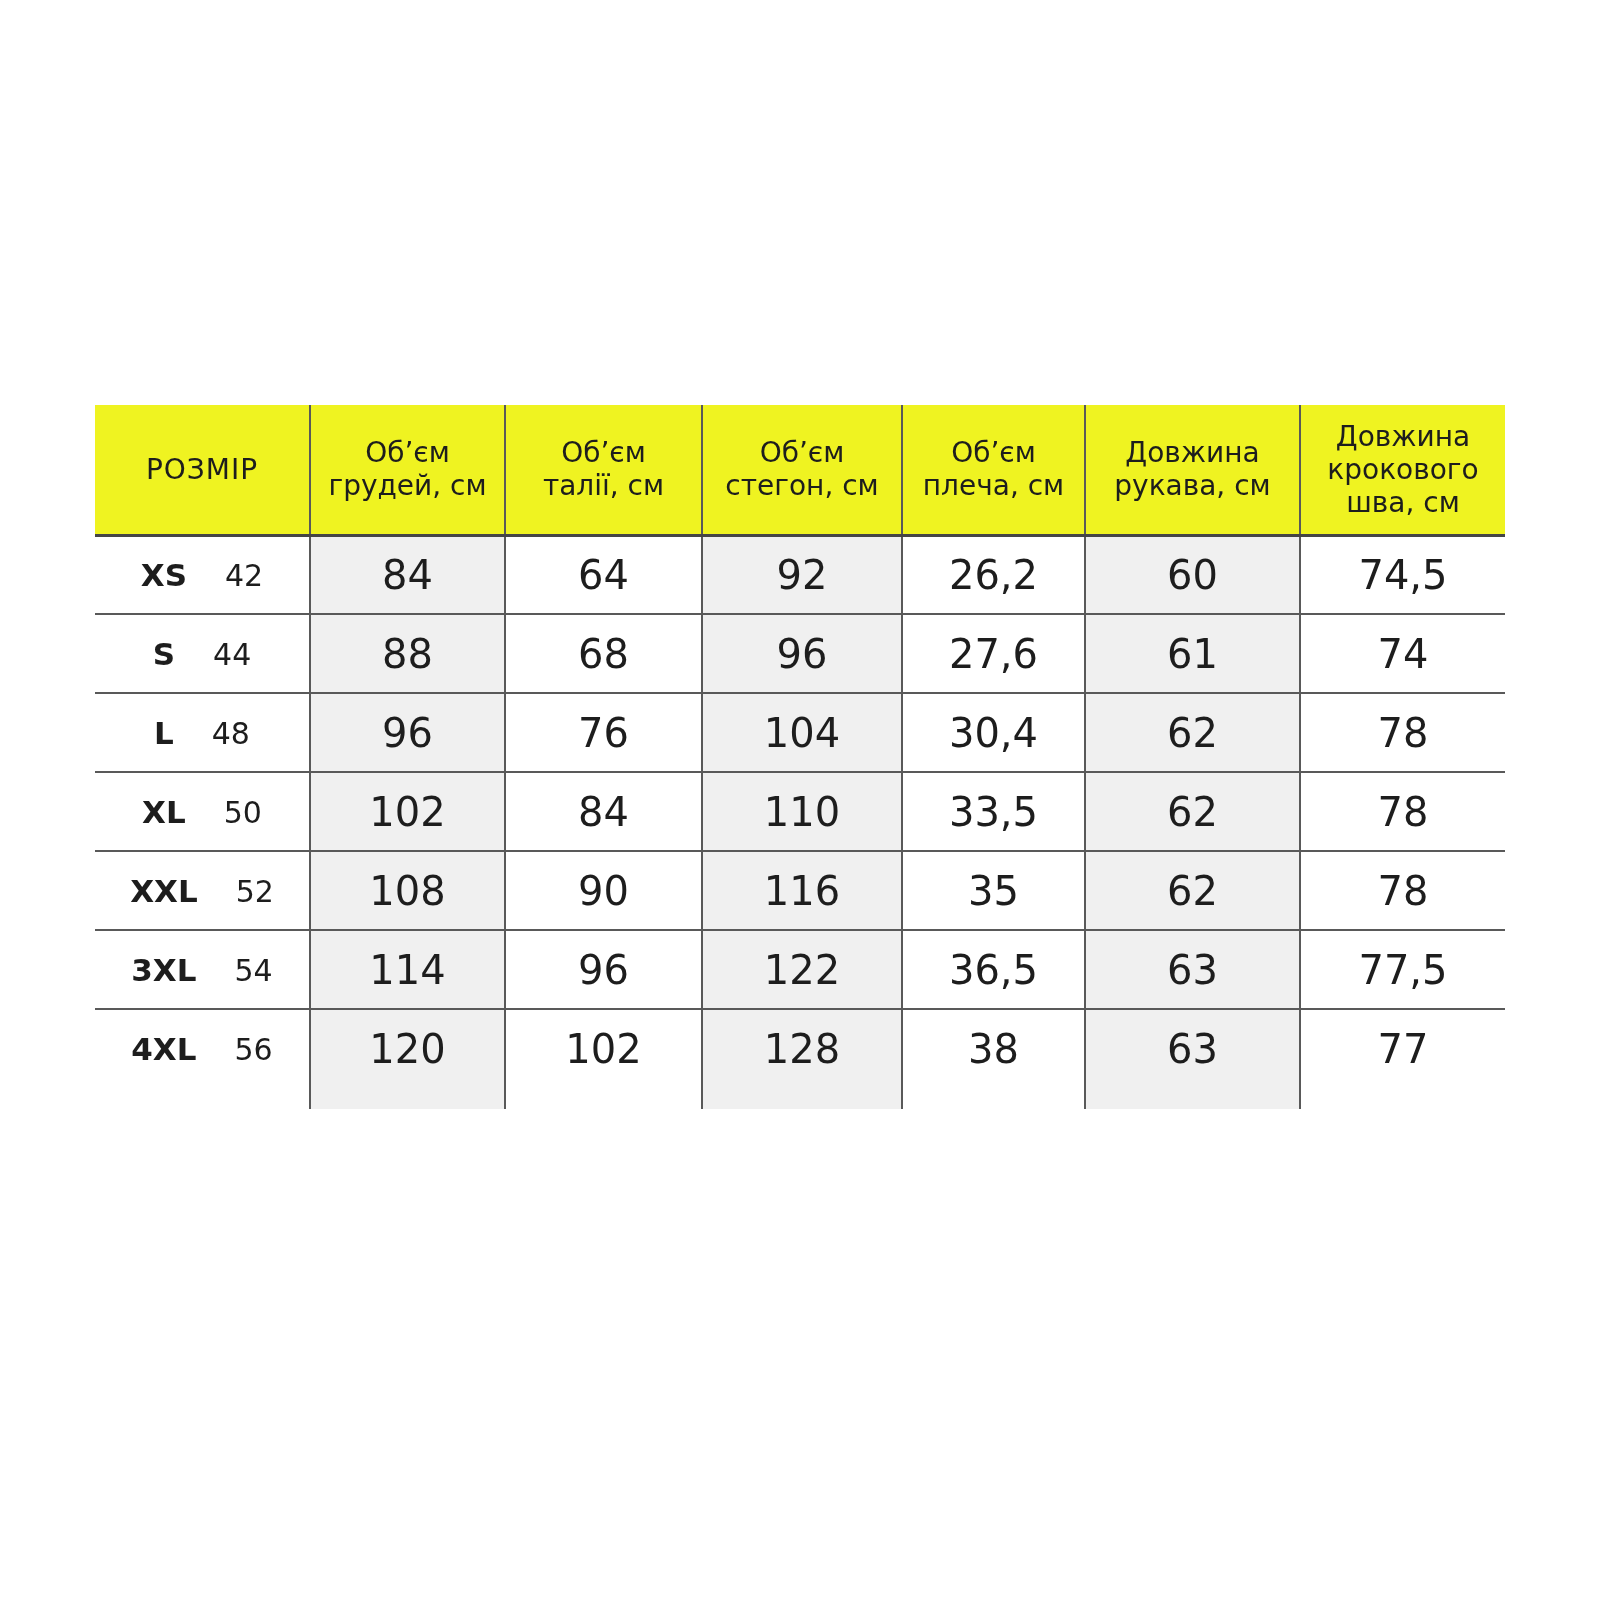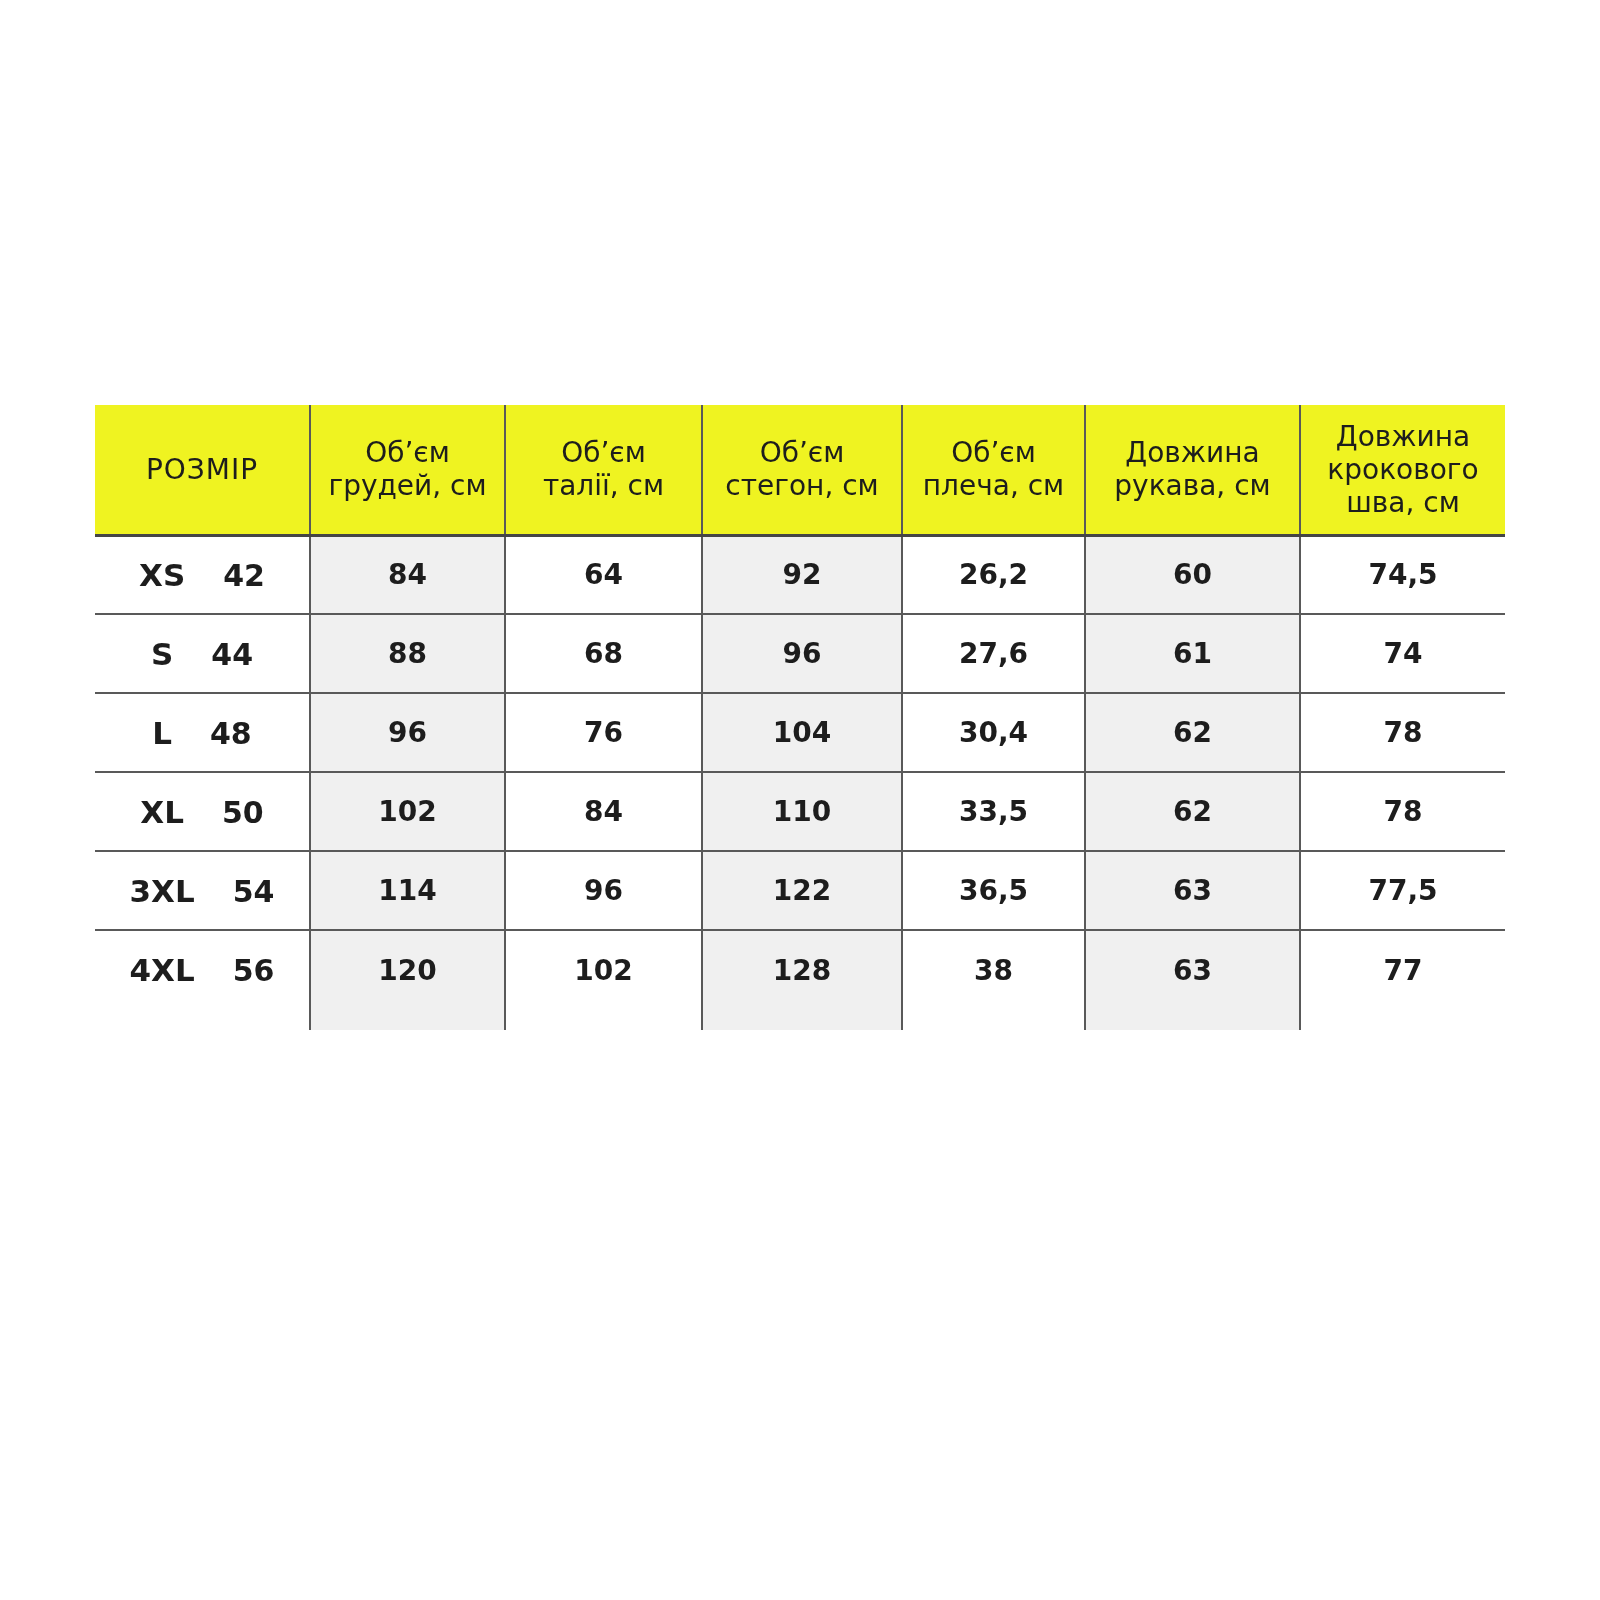--- a/index.html
+++ b/index.html
@@ -46,26 +46,26 @@
     font-weight: 400;
     line-height: 1.18;
     padding: 6px 14px;
   }
   thead th.col-size { letter-spacing: 1px; text-align: center; }
 
   tbody tr.data-row { height: 79px; }
   tbody tr.data-row td { border-top: 2px solid var(--border); }
   tbody tr.data-row:first-child td { border-top: none; }
 
-  td.value-cell { font-size: 28px; font-weight: 700; }
+  td.value-cell { font-size: 40px; font-weight: 400; }
   td.shaded { background: var(--shaded-bg); }
 
   td.size-cell { white-space: nowrap; }
   .size-label { font-size: 31px; font-weight: 700; margin-right: 38px; margin-top: 48px; }
-  .size-number { font-size: 30px; font-weight: 700; }
+  .size-number { font-size: 30px; font-weight: 400; }
 
   tr.spacer-row { height: 21px; }
   tr.spacer-row td { border-top: none; }
 </style>
 </head>
 <body>
 
 <div class="canvas">
   <table class="size-table">
     <colgroup>
@@ -119,20 +119,29 @@
         <tr class="data-row">
           <td class="size-cell"><span class="size-label">XL</span><span class="size-number">50</span></td>
           <td class="value-cell shaded">102</td>
           <td class="value-cell">84</td>
           <td class="value-cell shaded">110</td>
           <td class="value-cell">33,5</td>
           <td class="value-cell shaded">62</td>
           <td class="value-cell">78</td>
         </tr>
         <tr class="data-row">
+          <td class="size-cell"><span class="size-label">XXL</span><span class="size-number">52</span></td>
+          <td class="value-cell shaded">108</td>
+          <td class="value-cell">90</td>
+          <td class="value-cell shaded">116</td>
+          <td class="value-cell">35</td>
+          <td class="value-cell shaded">62</td>
+          <td class="value-cell">78</td>
+        </tr>
+        <tr class="data-row">
           <td class="size-cell"><span class="size-label">3XL</span><span class="size-number">54</span></td>
           <td class="value-cell shaded">114</td>
           <td class="value-cell">96</td>
           <td class="value-cell shaded">122</td>
           <td class="value-cell">36,5</td>
           <td class="value-cell shaded">63</td>
           <td class="value-cell">77,5</td>
         </tr>
         <tr class="data-row">
           <td class="size-cell"><span class="size-label">4XL</span><span class="size-number">56</span></td>

